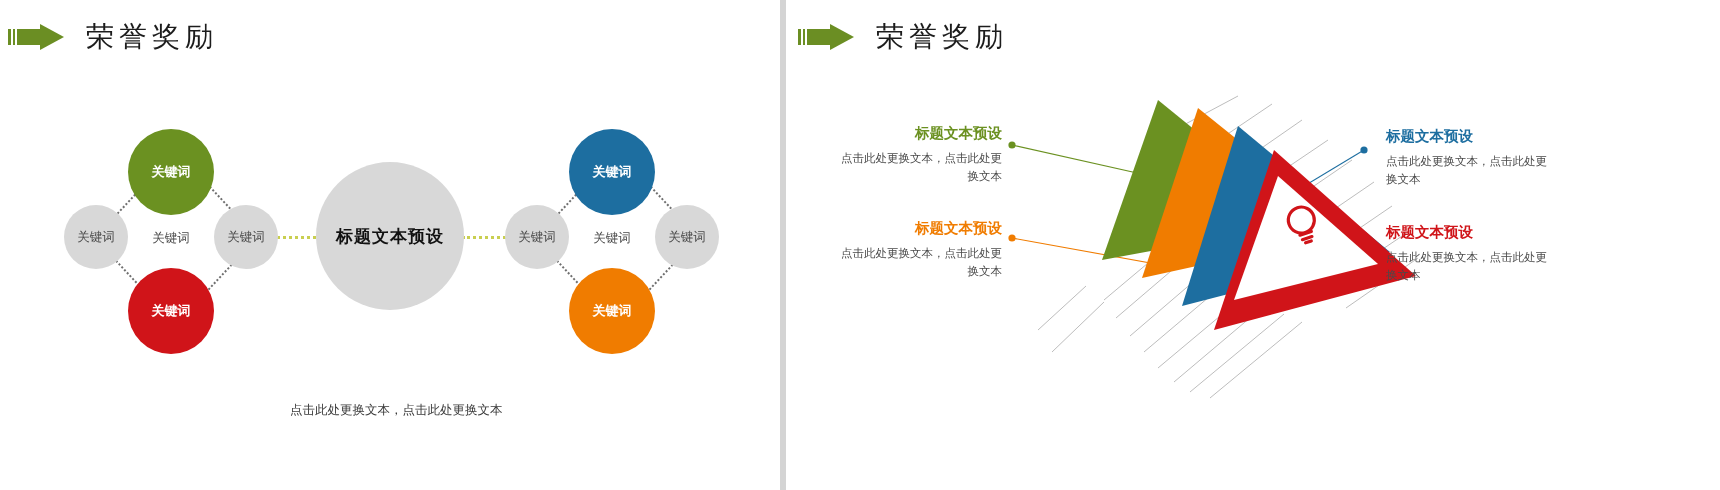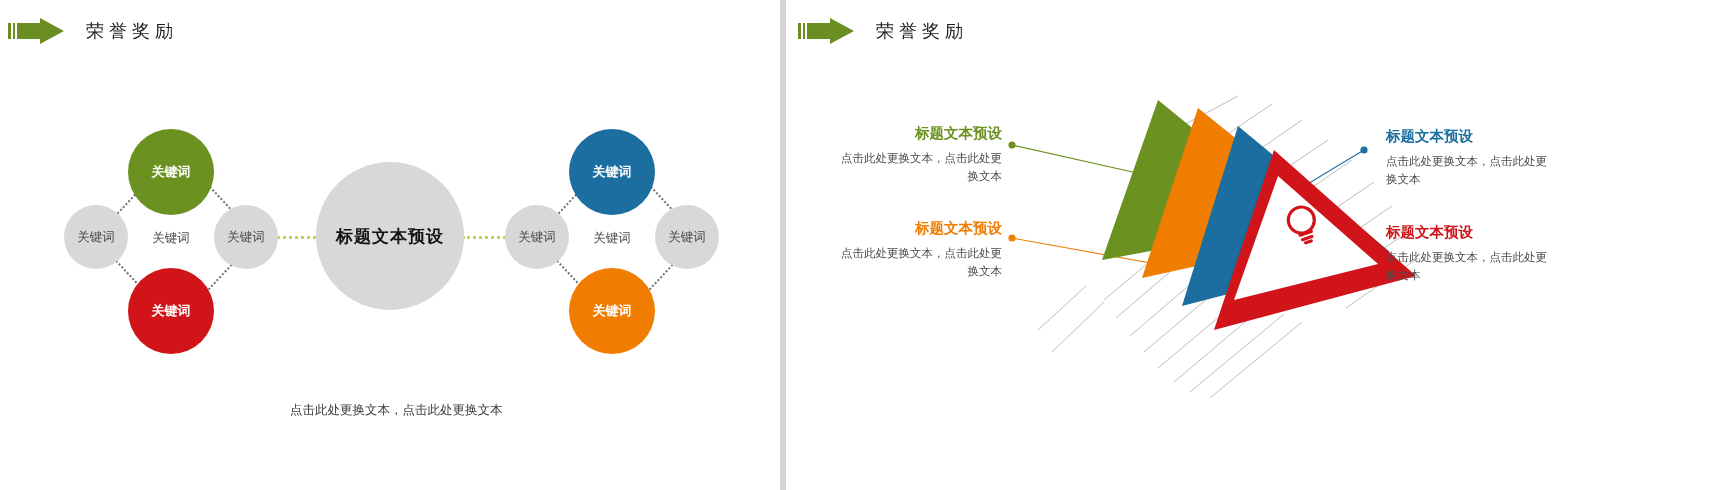--- a/index.html
+++ b/index.html
@@ -27,21 +27,21 @@
   }
   .arrow .bar1 { left: 3px; }
   .arrow .bar2 { left: 7px; }
   .arrow .head {
     position: absolute; left: 32px; top: 0; width: 0; height: 0;
     border-top: 13px solid transparent;
     border-bottom: 13px solid transparent;
     border-left: 24px solid #6b8e23;
   }
   .hdr-title {
-    margin-left: 22px; font-size: 18px; color: #1c1c1c;
+    margin-left: 22px; font-size: 28px; color: #1c1c1c;
     letter-spacing: 5px; font-weight: 400; white-space: nowrap;
   }
 
   
   .diagram { position: absolute; left: 0; top: 0; width: 915px; height: 490px; }
   .circ {
     position: absolute; border-radius: 50%;
     display: flex; align-items: center; justify-content: center;
     text-align: center; line-height: 1.1;
   }

